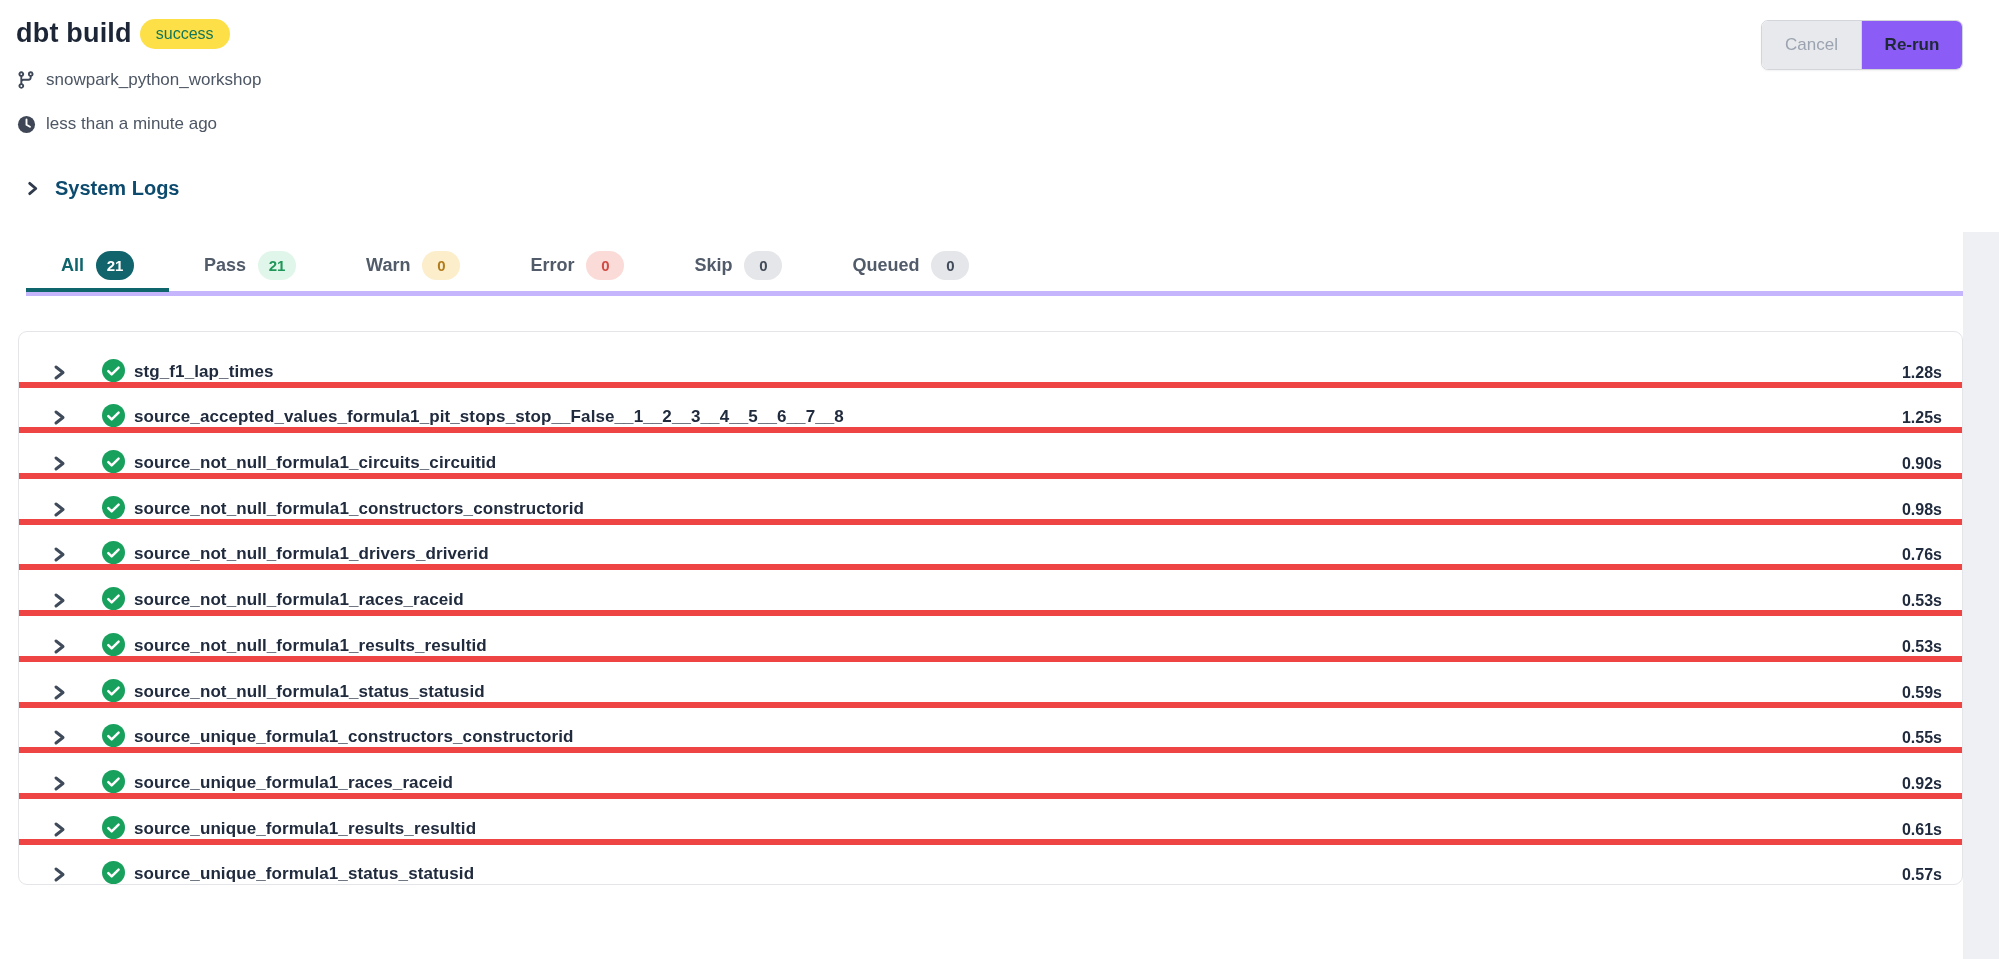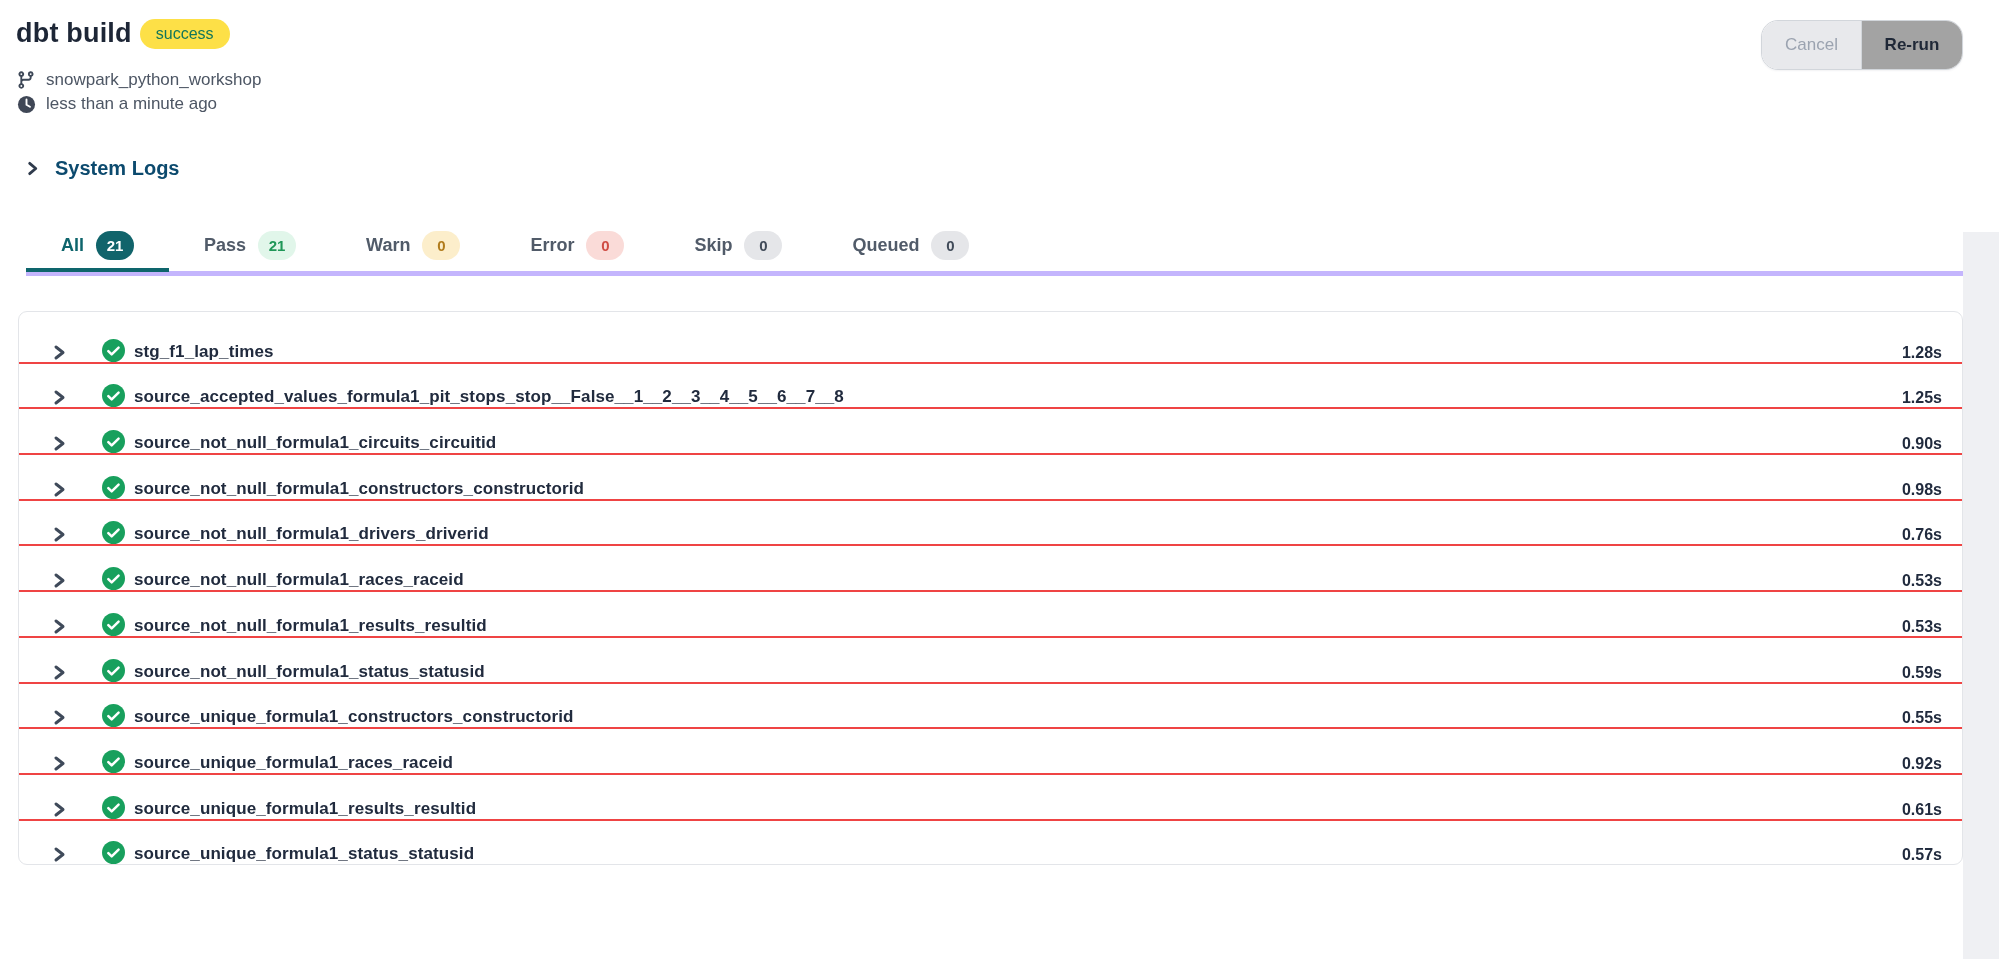--- a/index.html
+++ b/index.html
@@ -24,36 +24,36 @@
   .title-row { display: flex; align-items: center; gap: 8px; }
   .page-title { font-size: 27px; font-weight: 700; color: #1d2636; letter-spacing: .2px; }
   .status-badge {
     background: #fde047; color: #13765a;
     font-size: 16px; font-weight: 500;
     padding: 7px 16px; border-radius: 18px; line-height: 1;
   }
   .btn-group {
     position: absolute; top: 20px; right: 36px;
     display: flex; height: 50px;
-    border-radius: 17px; overflow: hidden;
+    border-radius: 7px; overflow: hidden;
     border: 1px solid #d2d6db;
     box-shadow: 0 1px 2px rgba(30,40,60,.06);
   }
   .btn {
     width: 100px; height: 100%;
     display: flex; align-items: center; justify-content: center;
     font-size: 17px; font-family: inherit; cursor: pointer;
     border: none;
   }
   .btn-cancel { background: #e8e9ec; color: #9ba3b0; font-weight: 500; border-right: 1px solid #d2d6db; }
-  .btn-rerun { background: #a3a3a3; color: #1f2837; font-weight: 600; }
+  .btn-rerun { background: #8b5cf6; color: #1f2837; font-weight: 600; }
 
   .meta-row { display: flex; align-items: center; gap: 10px; color: #4d5664; font-size: 17px; }
   .meta-branch { margin-top: 21px; }
-  .meta-time { margin-top: 4px; text-align: center; }
+  .meta-time { margin-top: 24px; text-align: center; }
   .meta-icon { display: inline-flex; width: 20px; justify-content: center; }
 
   .syslogs-row {
     margin-top: 43px; margin-left: 9px;
     display: flex; align-items: center; gap: 15px;
     cursor: pointer;
   }
   .syslogs-label { font-size: 20px; font-weight: 700; color: #0c4a6e; }
 
   
@@ -92,21 +92,21 @@
     border-radius: 9px;
     padding-top: 4px;
     overflow: hidden;
   }
   .row {
     display: flex; align-items: flex-end;
     height: 45.7px;
     padding-left: 32px; padding-right: 20px;
     cursor: pointer;
   }
-  .row + .row { border-top: 2px solid #ef4444; }
+  .row + .row { border-top: 6px solid #ef4444; }
   .row-chevron { display: inline-flex; width: 16px; }
   .row-check { display: inline-flex; margin-left: 35px; }
   .row-name { margin-left: 9px; font-size: 17px; font-weight: 700; color: #212b3e; letter-spacing: .1px; }
   .row-time { margin-left: auto; font-size: 16px; font-weight: 600; color: #212b3e; }
 
   svg { display: block; }
 </style>
 </head>
 <body>
 

